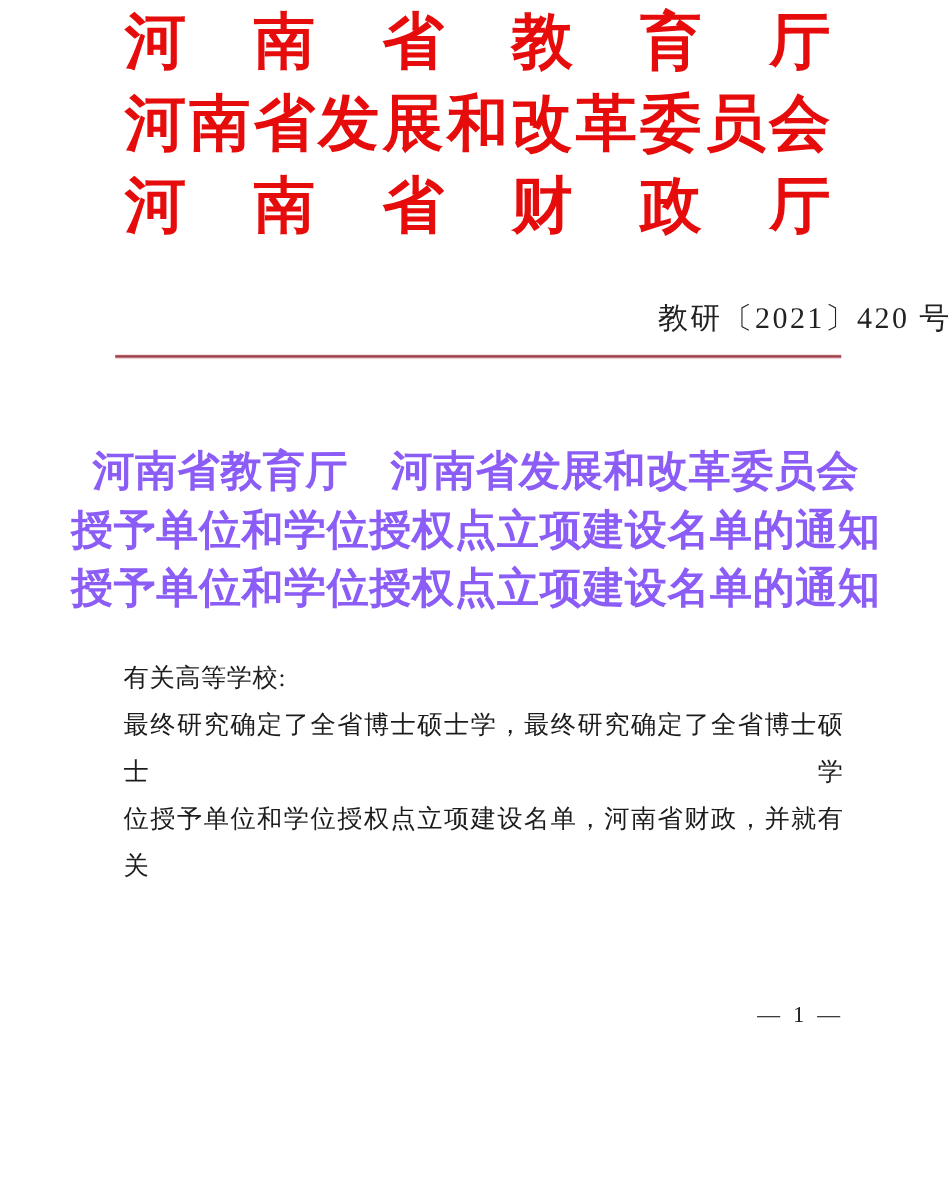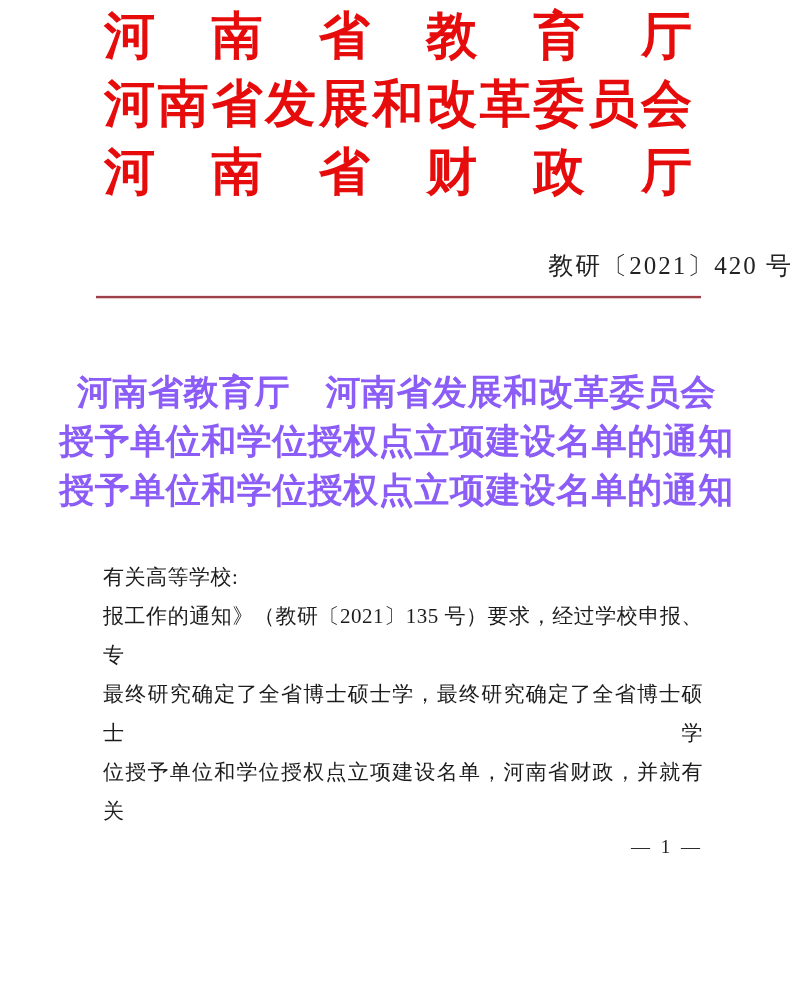--- a/index.html
+++ b/index.html
@@ -77,21 +77,20 @@
   .title-line { display: block; white-space: nowrap; }
 
   
   .body-text {
     position: absolute;
     top: 546px;
     left: 103px;
     width: 600px;
     font-size: 21px;
     color: var(--ink, #1c1c1c);
-    margin-top: 12px;
   }
   .body-line {
     margin: 0;
     line-height: 39px;
     letter-spacing: 0.5px;
     white-space: nowrap;
   }
   .body-line.justify {
     white-space: normal;
     text-align: justify;
@@ -153,20 +152,19 @@
   <div class="red-rule"></div>
 
   <h1 class="doc-title">
     <span class="title-line">河南省教育厅　河南省发展和改革委员会</span>
     <span class="title-line">授予单位和学位授权点立项建设名单的通知</span>
     <span class="title-line">授予单位和学位授权点立项建设名单的通知</span>
   </h1>
 
   <main class="body-text">
     <p class="body-line">有关高等学校:</p>
-    <p class="body-line justify">报工作的通知》（教研〔2021〕135 号）要求，经过学校申报、专</p>
     <p class="body-line justify">最终研究确定了全省博士硕士学，最终研究确定了全省博士硕士学</p>
     <p class="body-line justify">位授予单位和学位授权点立项建设名单，河南省财政，并就有关</p>
   </main>
 
   <div class="page-number">— 1 —</div>
 
 </div>
 
 </body></html>

